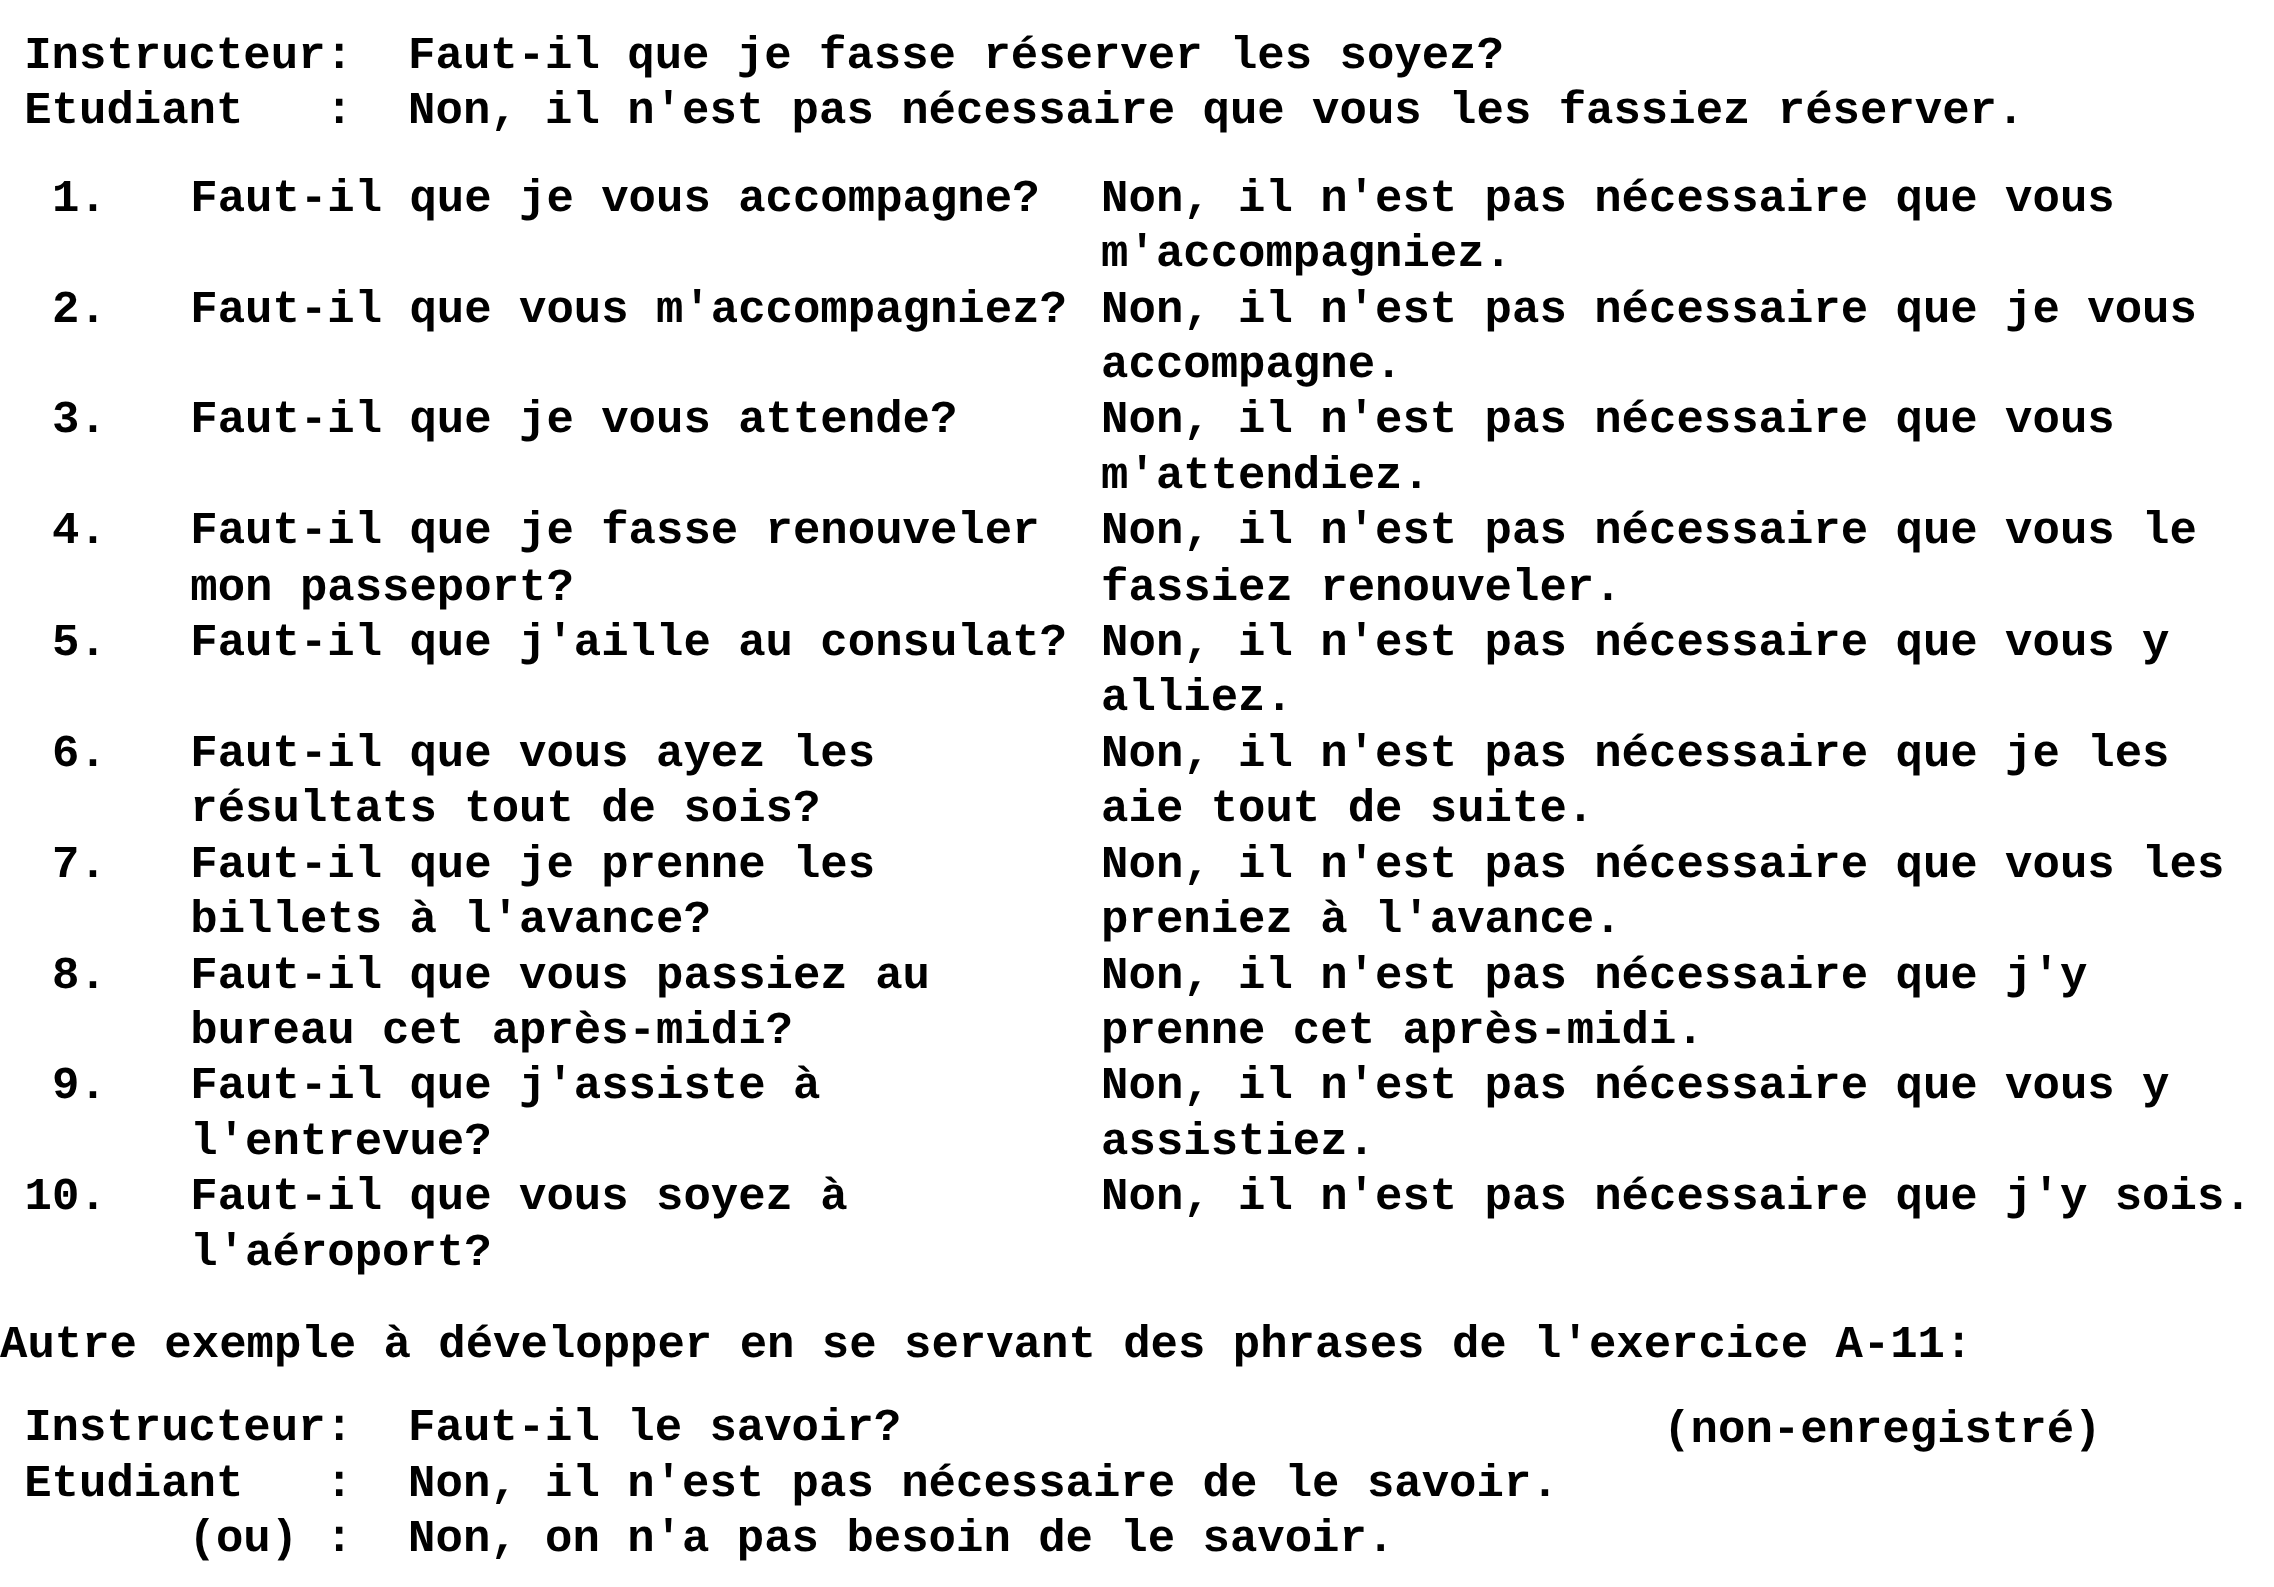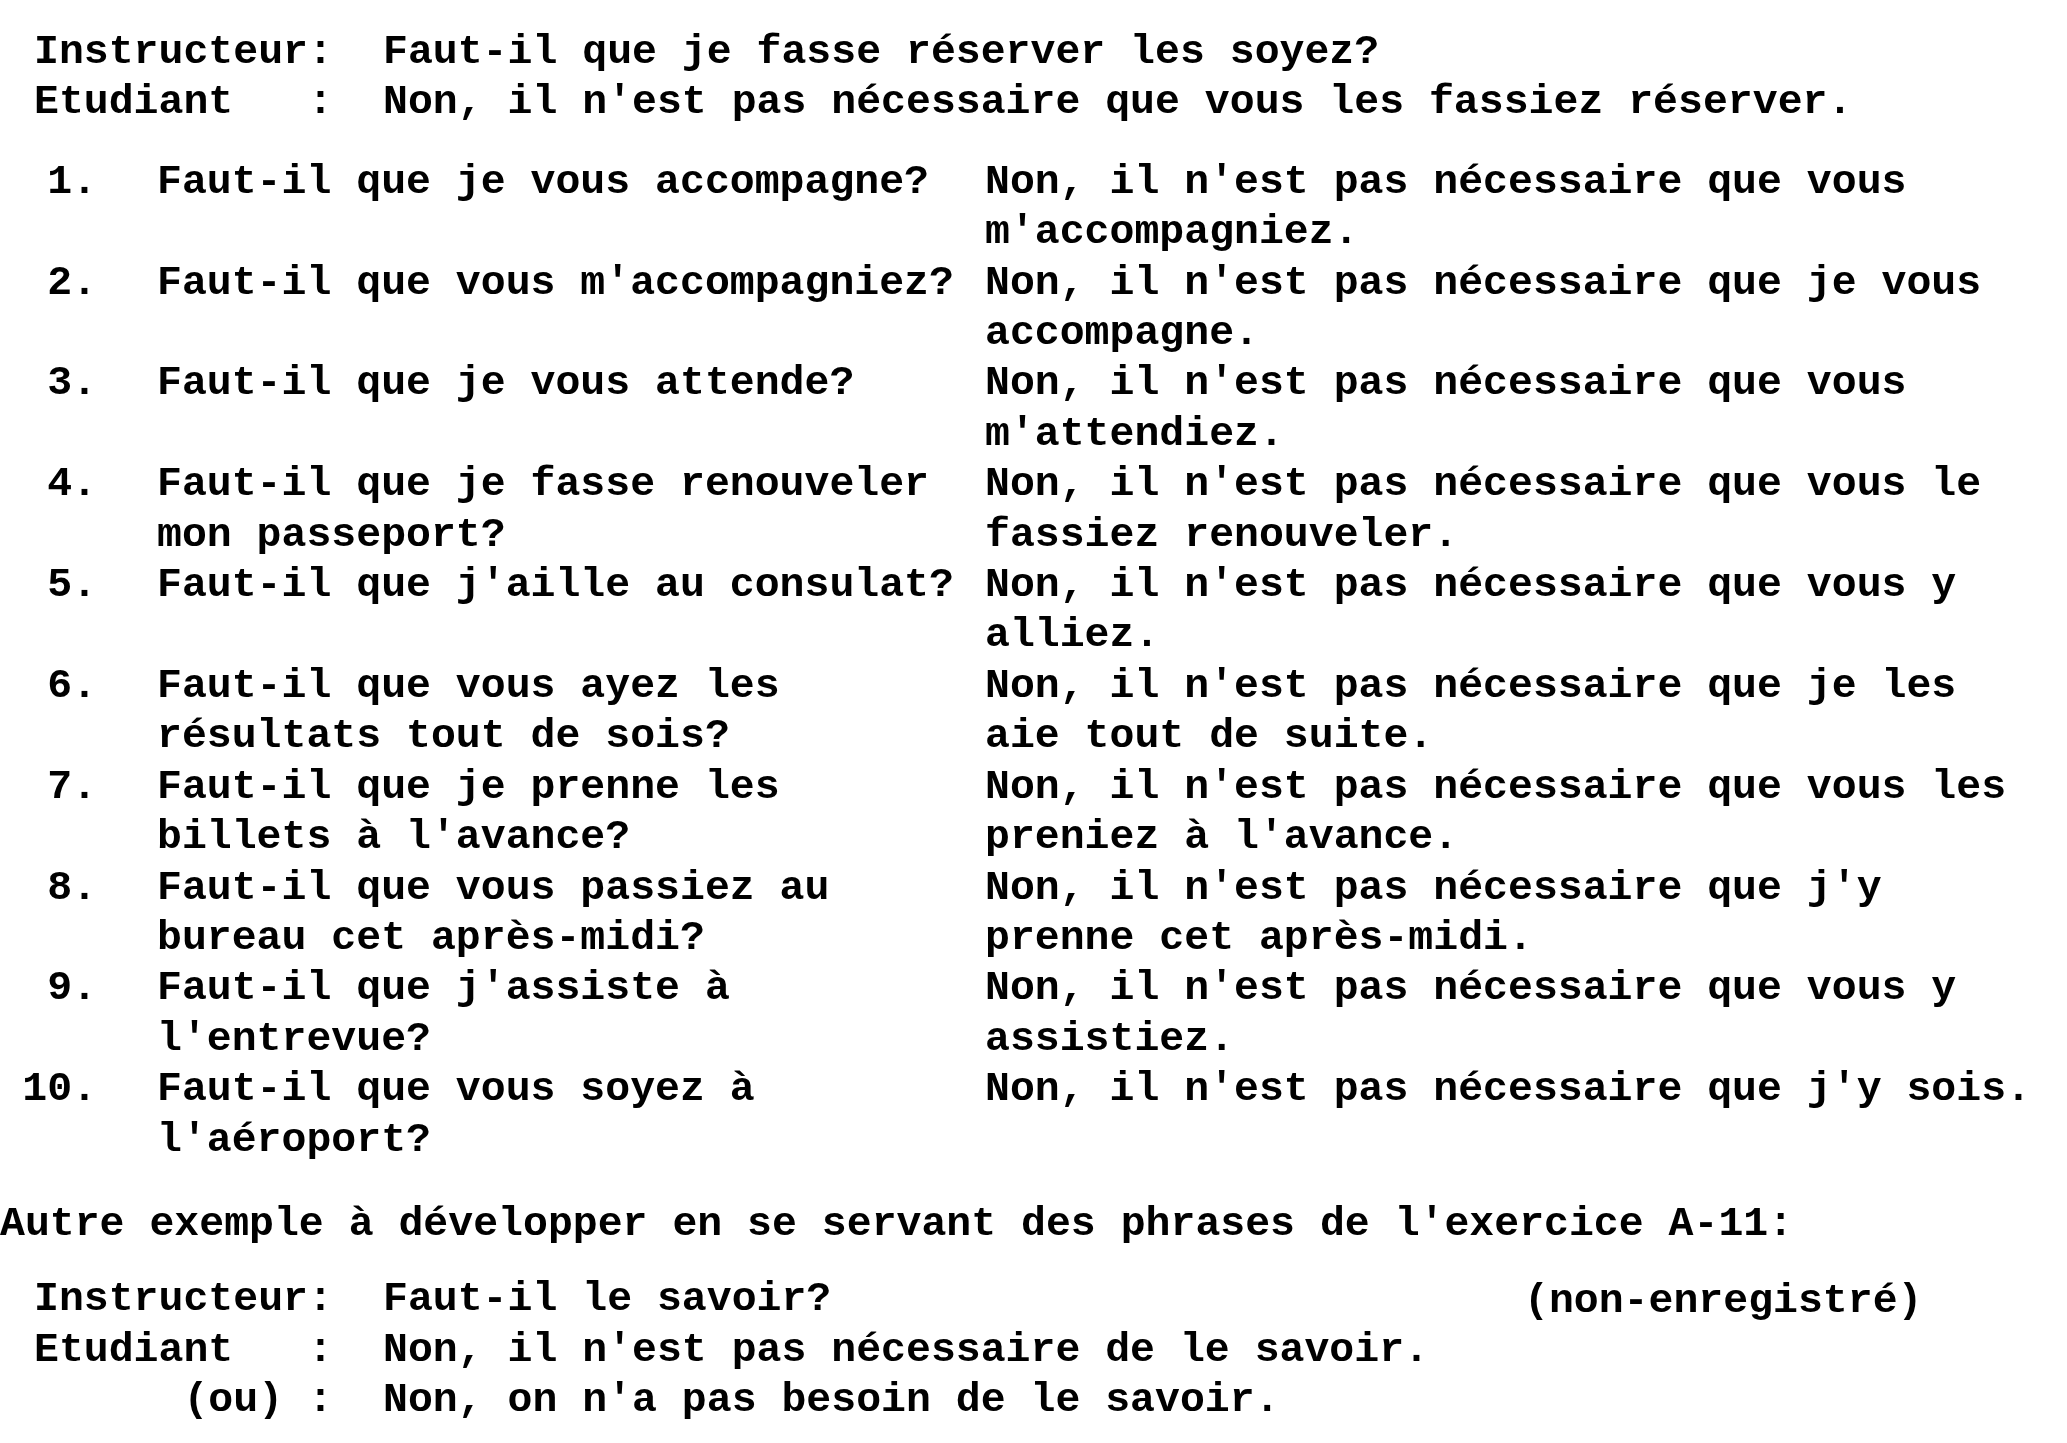--- a/index.html
+++ b/index.html
@@ -17,21 +17,21 @@
     font-weight: bold;
     line-height: 50.4px;
   }
   .page {
     position: relative;
     width: 2067px;
     height: 1443px;
   }
   
   .dialogue {
-    padding-left: 34px;
+    padding-left: 22px;
   }
   .dialogue-header {
     padding-top: 27px;
   }
   .dialogue-footer {
     margin-top: 25px;
   }
   .dialogue-row {
     display: flex;
     position: relative;
@@ -62,21 +62,21 @@
   .item-number {
     flex: 0 0 auto;
     width: 75px;
     margin-left: 22px;
     text-align: right;
     white-space: pre;
   }
   .item-question {
     flex: 0 0 auto;
     width: 828px;
-    margin-left: 60px;
+    margin-left: 76px;
     white-space: pre;
   }
   .item-answer {
     flex: 0 0 auto;
     width: 1090px;
     white-space: pre;
   }
   
   .note {
     margin-top: 34px;

